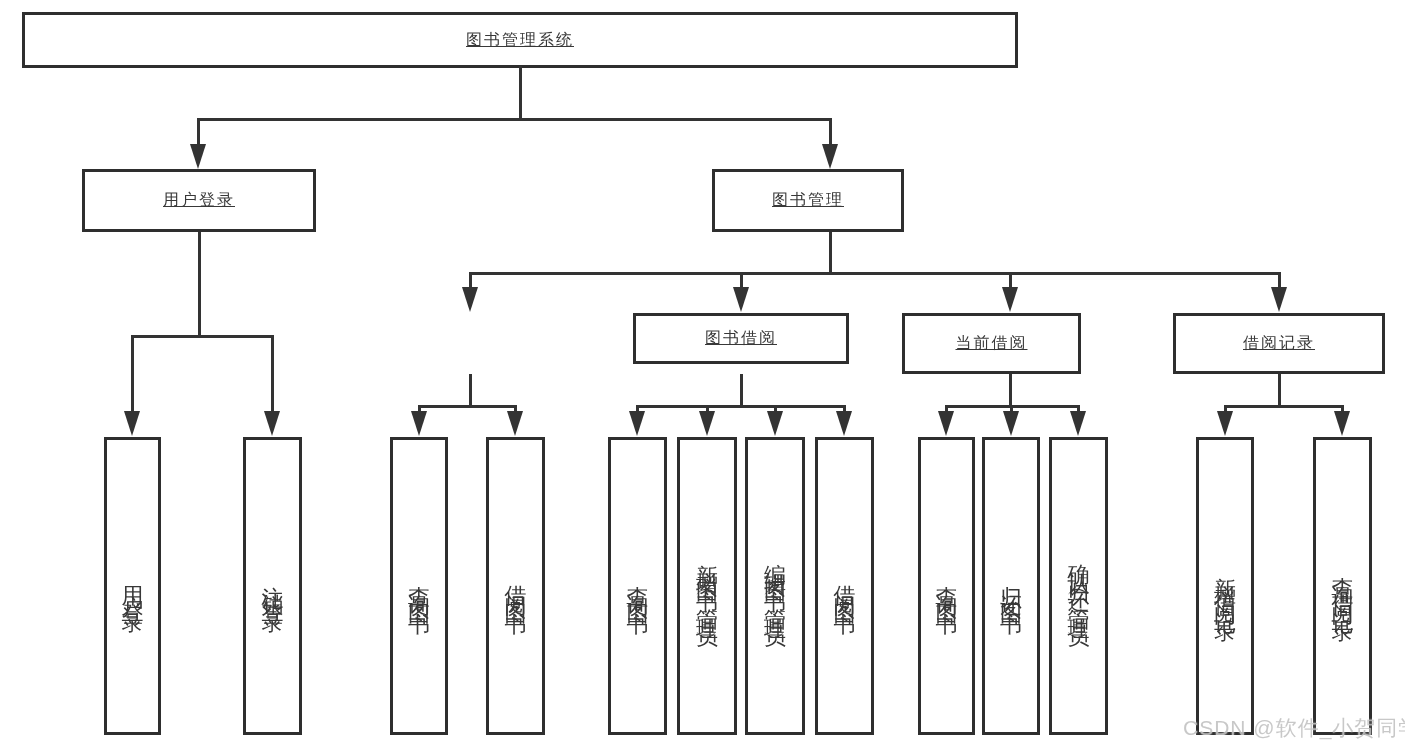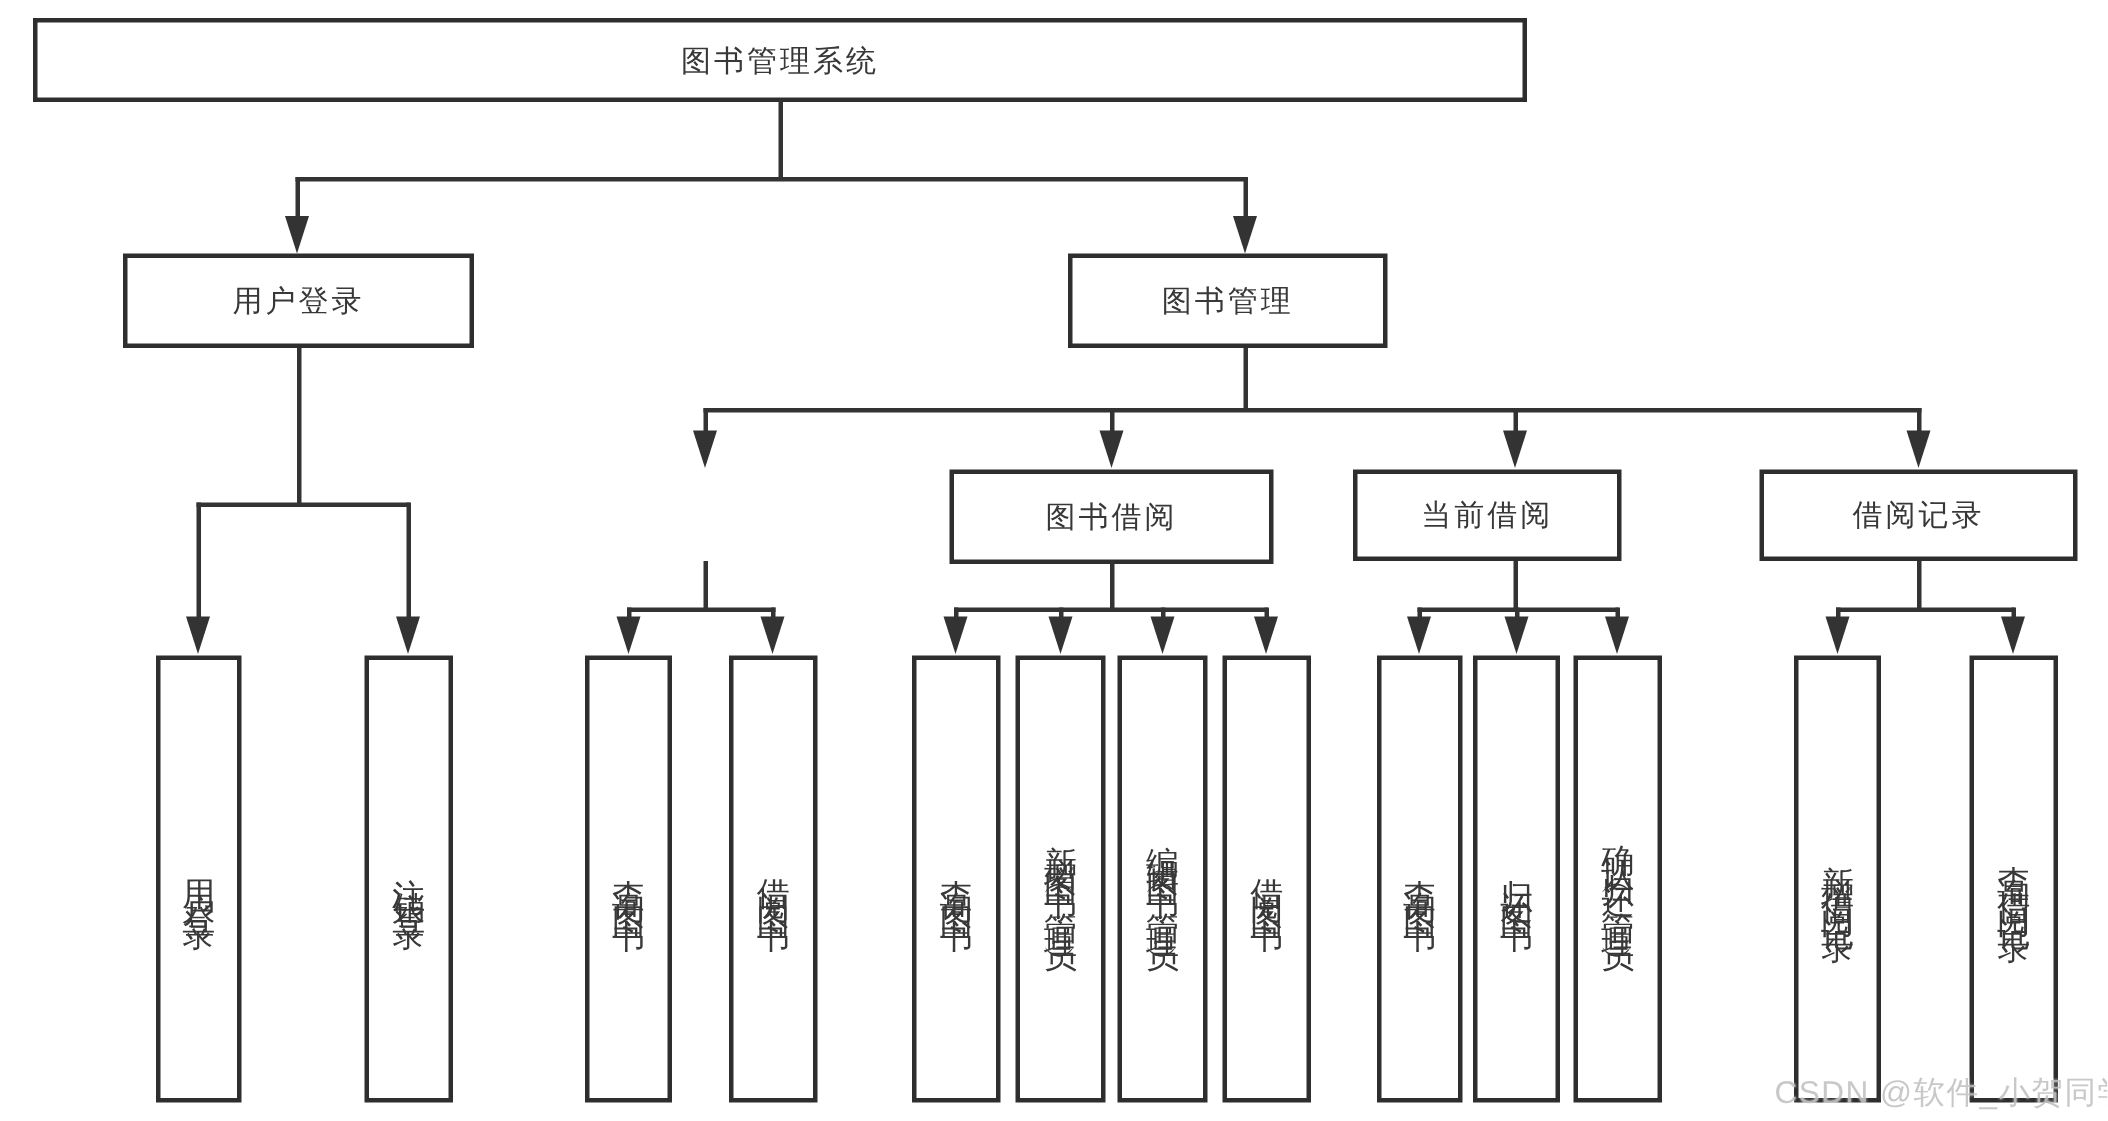--- a/index.html
+++ b/index.html
@@ -14,23 +14,24 @@
     position:absolute;
     box-sizing:border-box;
     border:3px solid #2e2e2e;
     background:#ffffff;
     display:flex;
     align-items:center;
     justify-content:center;
     color:#383838;
   }
   .hlabel{
-    font-size:20px;
+    font-size:16px;
     letter-spacing:2px;
     white-space:nowrap;
+    text-decoration:underline;
   }
   .vlabel{
     writing-mode:vertical-rl;
     text-orientation:mixed;
     font-size:22px;
     letter-spacing:9px;
     line-height:1;
     white-space:nowrap;
   }
   .vline{position:absolute;width:3px;background:#333333;}
@@ -66,21 +67,21 @@
   <div class="vline" style="left:519px;top:66px;height:54px;"></div>
   <div class="hline" style="left:197px;top:118px;width:634px;"></div>
   <div class="vline" style="left:197px;top:118px;height:28px;"></div>
   <div class="arrow" style="left:190px;top:144px;"></div>
   <div class="vline" style="left:829px;top:118px;height:28px;"></div>
   <div class="arrow" style="left:822px;top:144px;"></div>
 
   <div class="box" style="left:82px;top:169px;width:234px;height:63px;">
     <span class="hlabel">用户登录</span>
   </div>
-  <div class="box" style="left:712px;top:169px;width:213px;height:63px;">
+  <div class="box" style="left:712px;top:169px;width:192px;height:63px;">
     <span class="hlabel">图书管理</span>
   </div>
 
   <div class="vline" style="left:198px;top:232px;height:105px;"></div>
   <div class="hline" style="left:131px;top:335px;width:142px;"></div>
   <div class="vline" style="left:131px;top:335px;height:77px;"></div>
   <div class="arrow" style="left:124px;top:411px;"></div>
   <div class="vline" style="left:271px;top:335px;height:77px;"></div>
   <div class="arrow" style="left:264px;top:411px;"></div>
 
@@ -88,21 +89,21 @@
   <div class="hline" style="left:469px;top:272px;width:812px;"></div>
   <div class="vline" style="left:469px;top:272px;height:16px;"></div>
   <div class="arrow" style="left:462px;top:287px;"></div>
   <div class="vline" style="left:740px;top:272px;height:16px;"></div>
   <div class="arrow" style="left:733px;top:287px;"></div>
   <div class="vline" style="left:1009px;top:272px;height:16px;"></div>
   <div class="arrow" style="left:1002px;top:287px;"></div>
   <div class="vline" style="left:1278px;top:272px;height:16px;"></div>
   <div class="arrow" style="left:1271px;top:287px;"></div>
 
-  <div class="box" style="left:633px;top:313px;width:216px;height:63px;">
+  <div class="box" style="left:633px;top:313px;width:216px;height:51px;">
     <span class="hlabel">图书借阅</span>
   </div>
   <div class="box" style="left:902px;top:313px;width:179px;height:61px;">
     <span class="hlabel">当前借阅</span>
   </div>
   <div class="box" style="left:1173px;top:313px;width:212px;height:61px;">
     <span class="hlabel">借阅记录</span>
   </div>
 
   <div class="vline" style="left:469px;top:374px;height:33px;"></div>

